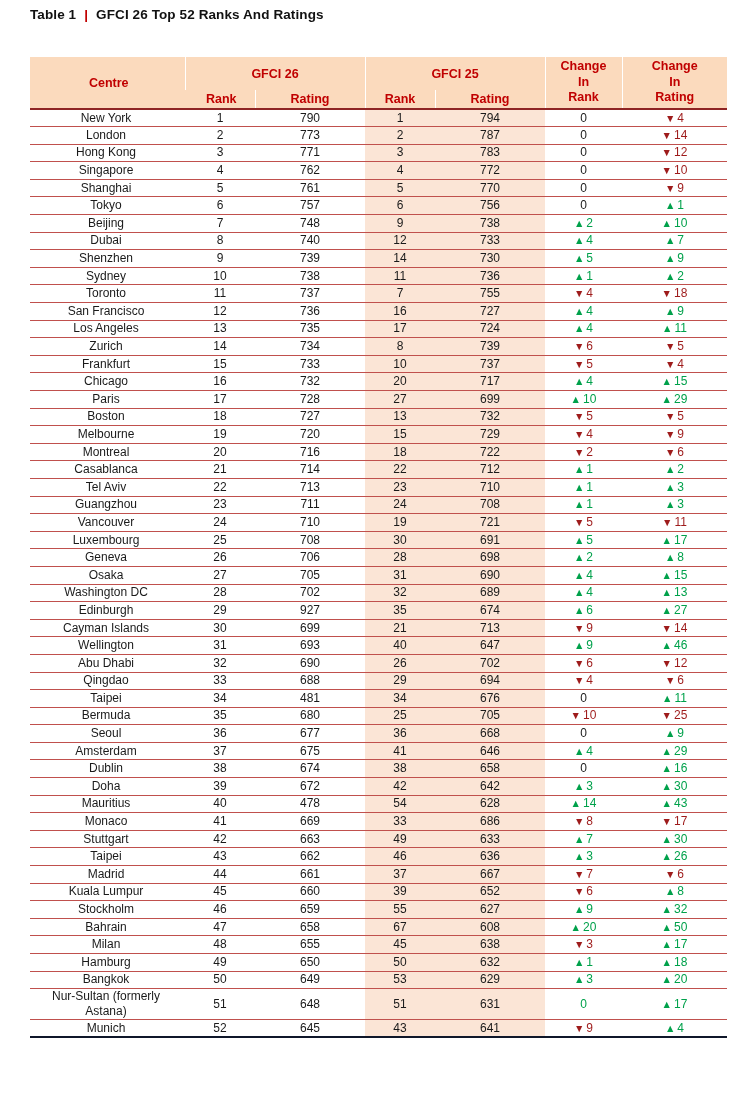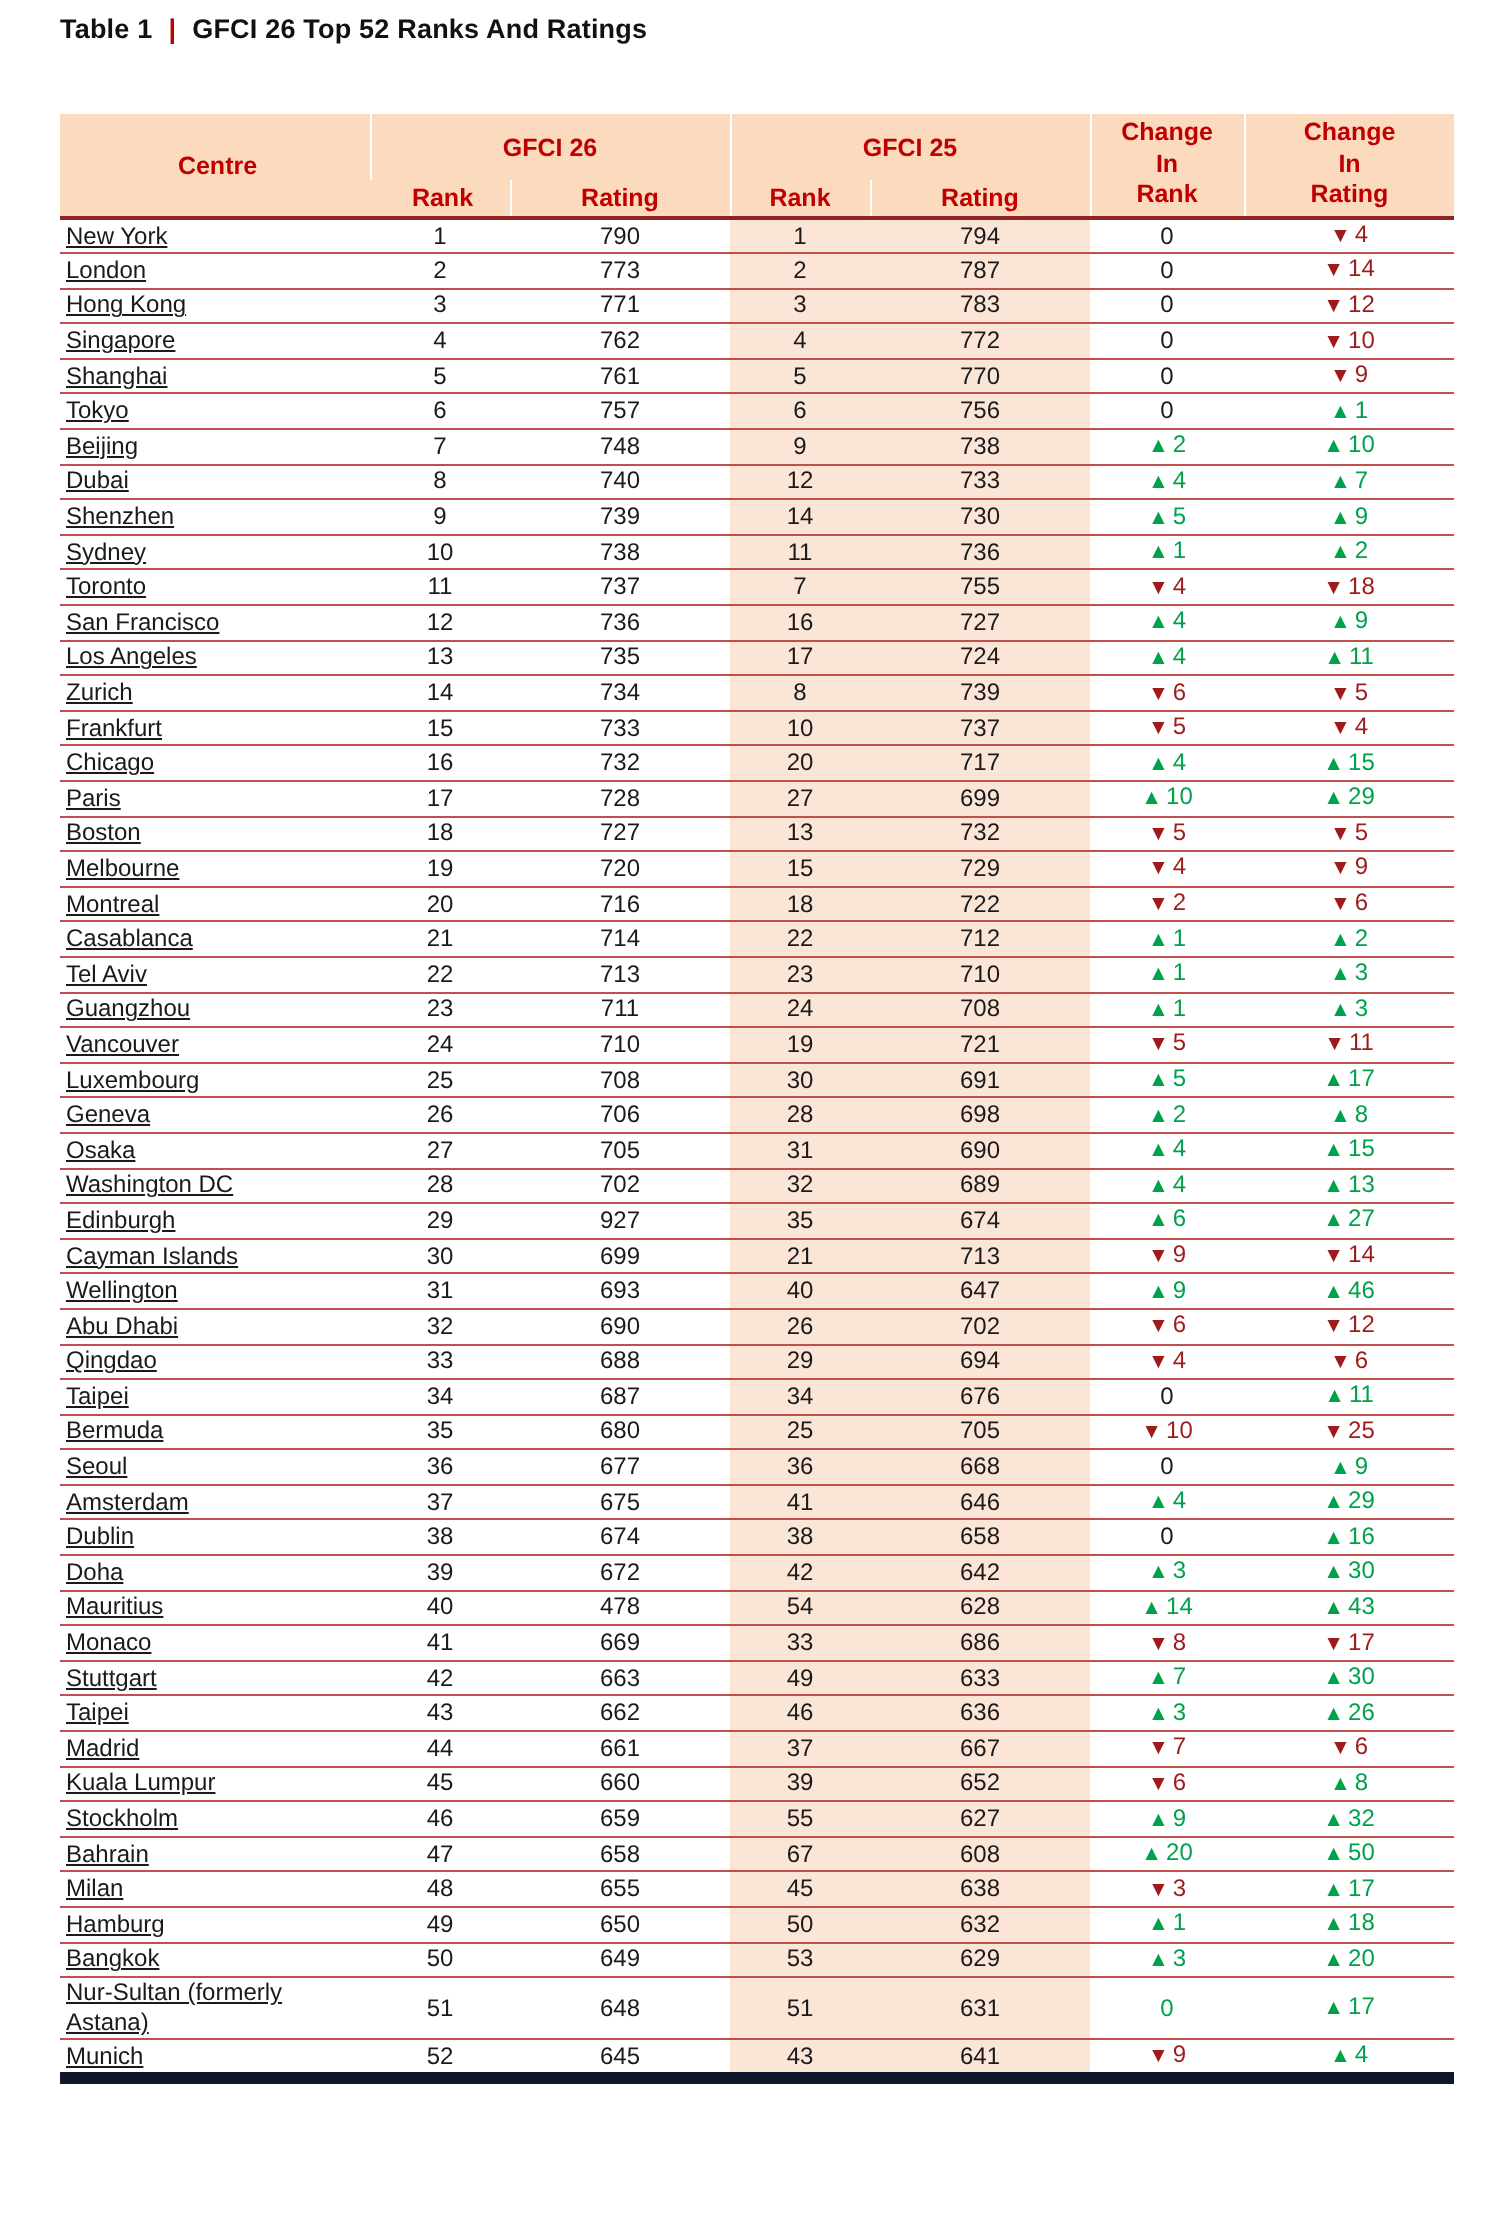--- a/index.html
+++ b/index.html
@@ -12,23 +12,23 @@
   table.gfci { position:absolute; left:30px; top:57px; width:697px; border-collapse:collapse; table-layout:fixed; }
 
   thead th { background:#FBDABD; color:#C00000; font-weight:bold; font-size:12.5px; vertical-align:middle; border-left:1.5px solid #ffffff; padding:0; line-height:16px; }
   thead th:first-child { border-left:none; text-align:center; padding-left:3px; }
   thead tr.group-row th { height:33px; }
   thead tr.sub-row th { height:19px; }
   thead { border-bottom:2.5px solid #8E2424; }
   th.change-h { line-height:15.5px;margin-left:11px; }
 
   tbody td { font-size:12px; color:#1a1a1a; text-align:center; height:17.6px; padding:0; border-bottom:1.2px solid #C0504D; line-height:15px; vertical-align:middle; }
-  tbody td.centre { text-align:left; padding-left:3px; padding-right:6px;text-decoration:underline; }
+  tbody td.centre { text-align:center; padding-left:3px; padding-right:6px; }
   tbody td.band { background:#FBE5D6; }
-  tbody tr:last-child td { border-bottom:6px solid #0f172a; }
+  tbody tr:last-child td { border-bottom:2px solid #0f172a; }
 
   td.chg.down { color:#9E1B1B; }
   td.chg.up { color:#00A14B; }
   td.chg.zero { color:#1a1a1a; }
   td.chg.zero-green { color:#00A14B; }
   .tri { font-size:10.5px; margin-right:2px; }
 </style>
 </head>
 <body>
 
@@ -365,21 +365,21 @@
           <td class="">33</td>
           <td class="">688</td>
           <td class="band">29</td>
           <td class="band">694</td>
           <td class="chg down"><span class="tri">▼</span><span>4</span></td>
           <td class="chg down"><span class="tri">▼</span><span>6</span></td>
         </tr>
         <tr>
           <td class="centre">Taipei</td>
           <td class="">34</td>
-          <td class="">687</td>
+          <td class="">481</td>
           <td class="band">34</td>
           <td class="band">676</td>
           <td class="chg zero"><span>0</span></td>
           <td class="chg up"><span class="tri">▲</span><span>11</span></td>
         </tr>
         <tr>
           <td class="centre">Bermuda</td>
           <td class="">35</td>
           <td class="">680</td>
           <td class="band">25</td>

